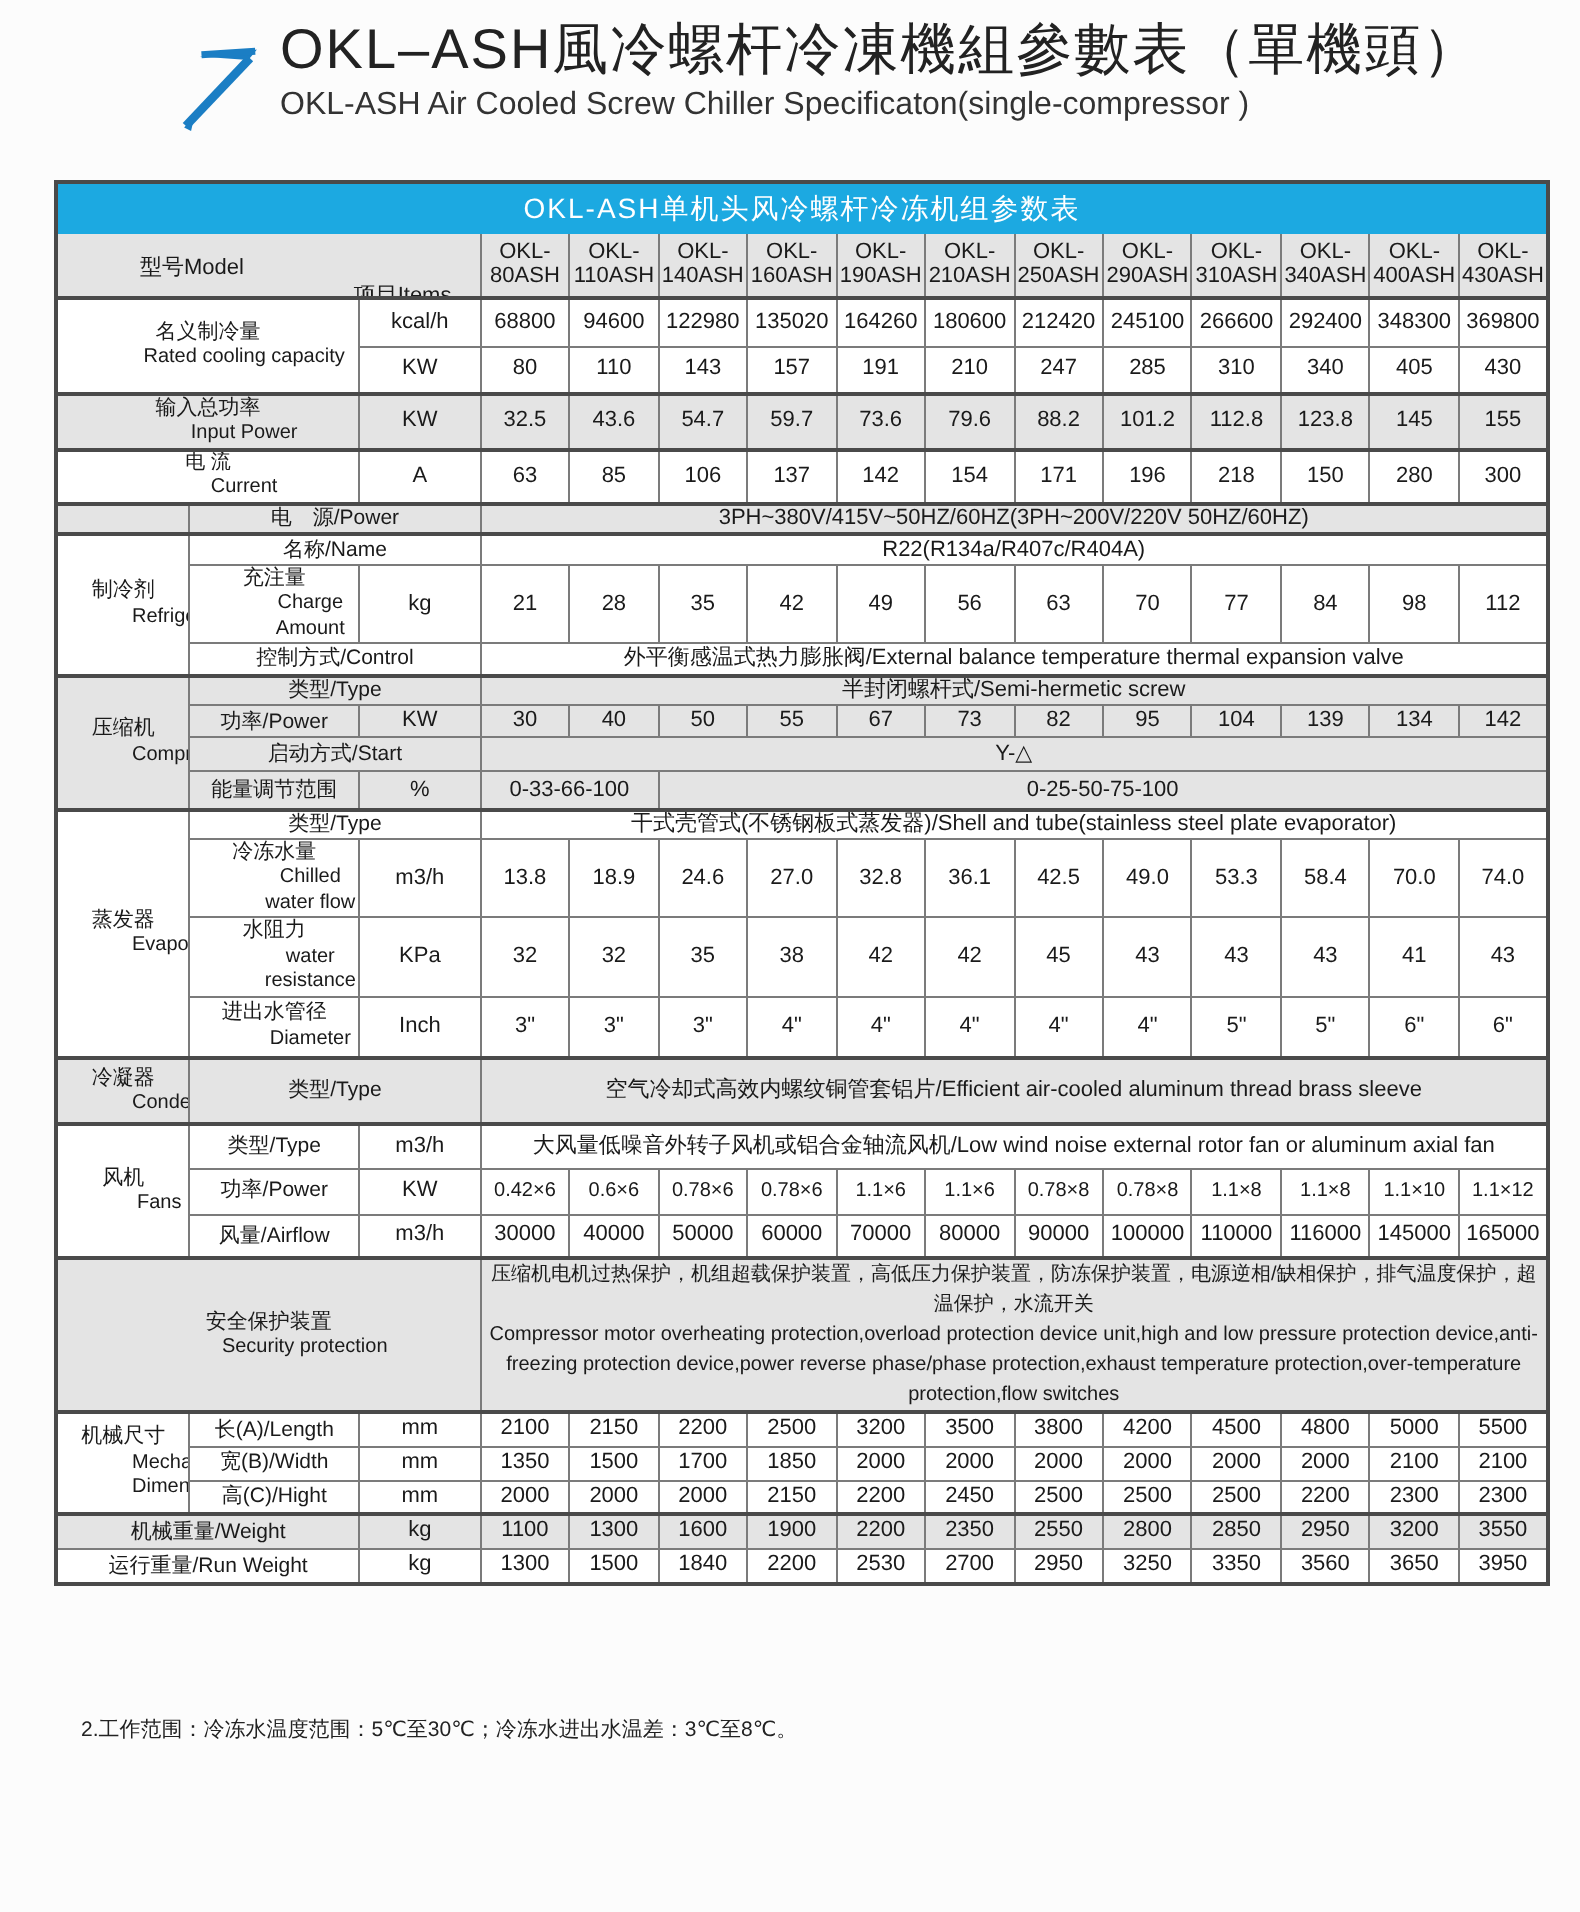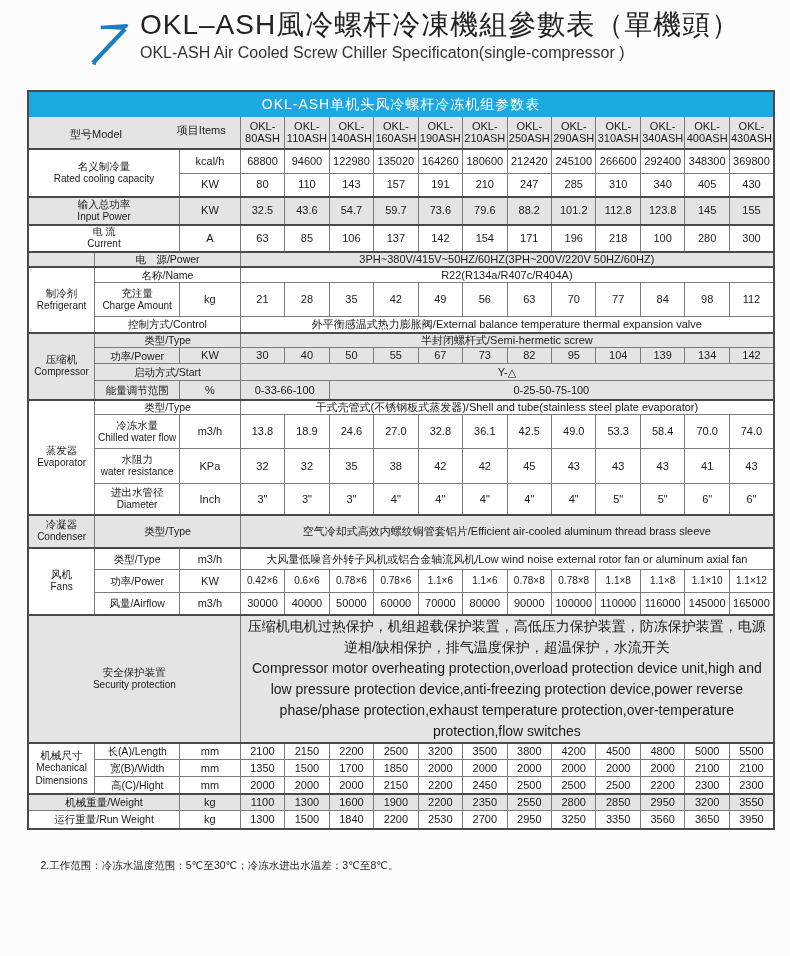--- a/index.html
+++ b/index.html
@@ -32,43 +32,43 @@
     border:1px solid var(--border-gray);
     text-align:center;vertical-align:middle;
     padding:0 1px;overflow:hidden;
   }
   tr.g>td{background:var(--row-gray);}
   tr.sec>td{border-top:2px solid var(--border-dark);}
   tr.banner td{
     background:var(--accent-blue);color:#fff;font-size:14px;
     border:1px solid var(--accent-blue);letter-spacing:1px;
   }
-  .en{font-size:10px;}
+  .en{font-size:10px;padding-left:36px;}
   .lab{font-size:10.5px;}
   .small{font-size:10px;margin-left:20px;}
   td.left{text-align:left;padding:2px 5px;}
   
   .h15{height:15px}.h16{height:16px}.h17{height:17px}.h18{height:18px}
   .h19{height:19px}.h20{height:20px}.h22{height:22px}.h23{height:23px}
   .h24{height:24px}.h25{height:25px}.h31{height:31px}.h33{height:33px}
   .h34{height:34px}.h35{height:35px}.h76{height:76px}
   
   td.diag{
     position:relative;padding:0;
     background-image:linear-gradient(to bottom right,
       transparent calc(50% - 0.6px),
       var(--border-gray) calc(50% - 0.6px),
       var(--border-gray) calc(50% + 0.6px),
       transparent calc(50% + 0.6px));
   }
   tr.g>td.diag{background-color:var(--row-gray);}
   td.diag .corner-model{position:absolute;left:6px;top:11px;font-size:11px;margin-left:35px;}
-  td.diag .corner-items{position:absolute;right:14px;top:7px;font-size:11px;}
+  td.diag .corner-items{position:absolute;right:14px;top:25px;font-size:11px;}
   .sec-cell{line-height:1.25;}
-  .security-text{font-size:14px;line-height:1.5;}
+  .security-text{font-size:10px;line-height:1.5;}
   
   .notes{
     position:absolute;left:30px;top:776px;width:742px;
     font-size:10.5px;line-height:1.55;color:#222;
     white-space:pre-wrap;
   }
   .notes div{white-space:pre-wrap;}
 </style>
 </head>
 <body>
@@ -244,21 +244,21 @@
 
   <td>63</td>
         <td>85</td>
         <td>106</td>
         <td>137</td>
         <td>142</td>
         <td>154</td>
         <td>171</td>
         <td>196</td>
         <td>218</td>
-        <td>100</td>
+        <td>150</td>
         <td>280</td>
         <td>300</td>
       </tr>
 
   <tr class="g sec h15">
     <td></td>
     <td class="lab" colspan="2">电　源/Power</td>
     <td colspan="12">3PH~380V/415V~50HZ/60HZ(3PH~200V/220V  50HZ/60HZ)</td>
   </tr>
 

